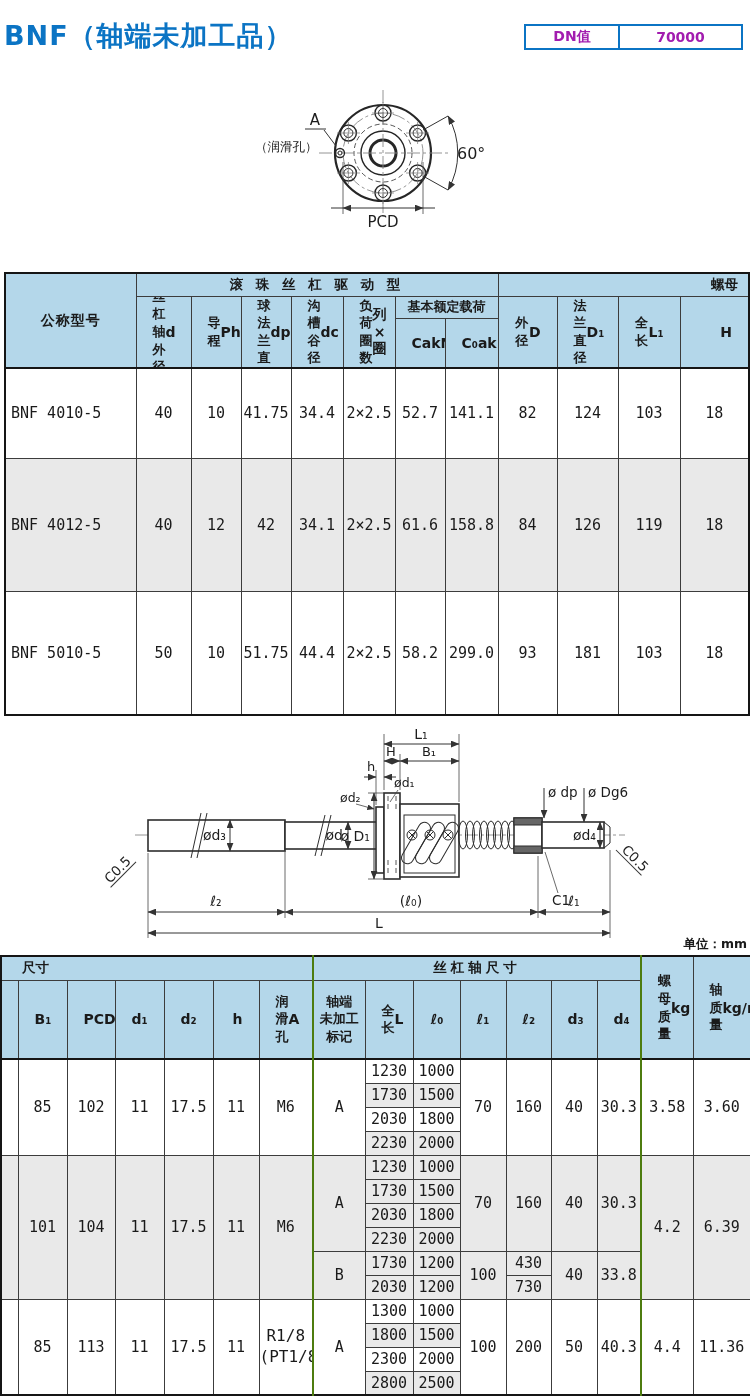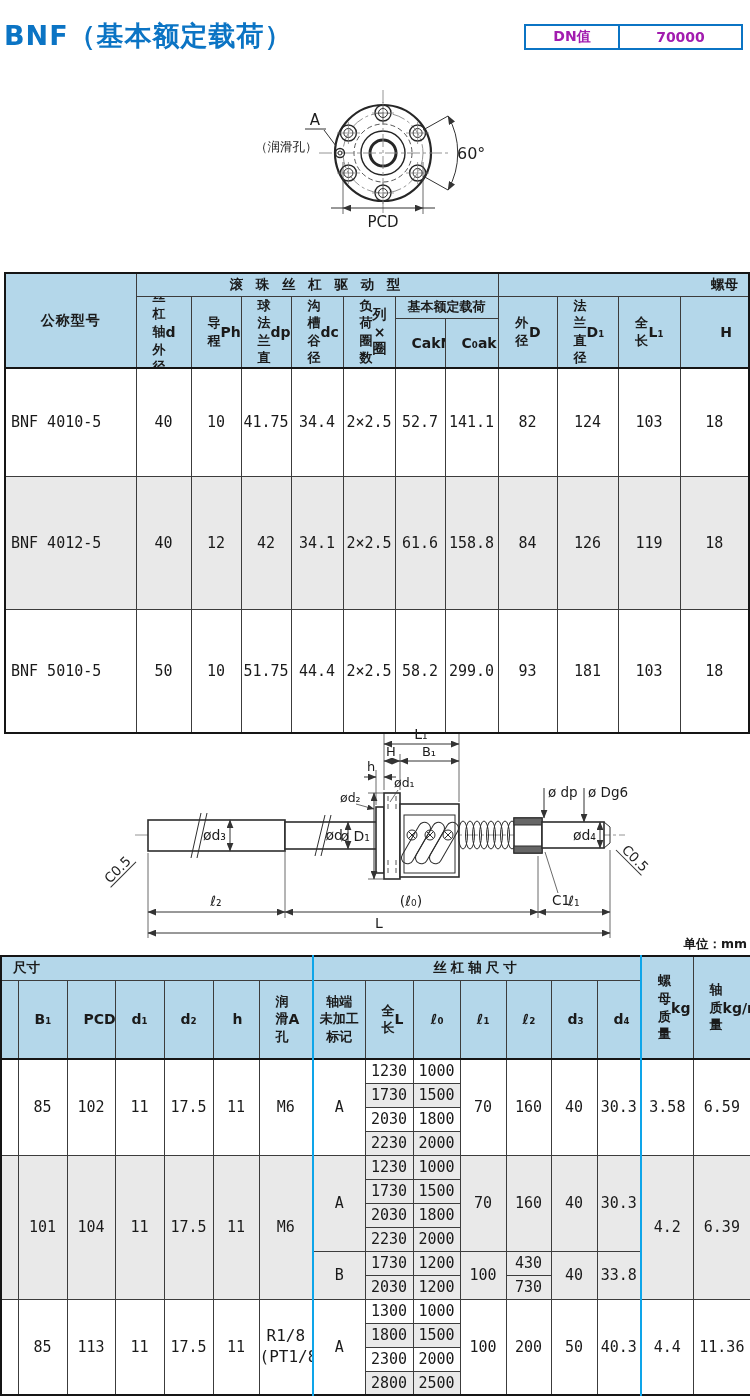--- a/index.html
+++ b/index.html
@@ -23,41 +23,41 @@
   .cl{stroke:#888;stroke-width:.9;stroke-dasharray:13 3 3 3;fill:none}
   .dash{stroke:#444;stroke-width:.9;stroke-dasharray:5 3;fill:none}
 
   
   table{border-collapse:collapse;table-layout:fixed;position:absolute}
   #table1{left:4px;top:272px;width:744px;border:2px solid #151515}
   #table2{left:0;top:955px;width:750px;border:2px solid #151515}
   th,td{border:1px solid #3c3c3c;padding:0;text-align:center;vertical-align:middle;font-weight:normal;overflow:hidden}
   thead th{background:#b4d7ea}
   tbody tr:first-child td{border-top:2px solid #151515}
-  .bl2{border-left:2px solid #0ea5e9}
+  .bl2{border-left:2px solid #4d7c0f}
   .hl{font-size:13px;font-weight:bold;white-space:pre-line;line-height:1.35}
   .hs{font-size:14px;font-weight:bold}
   .vwrap{display:flex;flex-direction:row;justify-content:space-between;align-items:center;padding:4px 16px}
   .h67{height:67px}.h44{height:44px}.h73{height:73px}.h97{height:97px}
-  .grp-left{text-align:left;padding-left:11px;font-size:13.5px;font-weight:bold}
+  .grp-left{text-align:left;padding-left:20px;font-size:13.5px;font-weight:bold}
   .grp-mid{font-size:13.5px;font-weight:bold;letter-spacing:4px}
   .grp-right{text-align:right;padding-right:10px;font-size:13.5px;font-weight:bold}
   .model-head{font-size:14px;font-weight:bold;letter-spacing:1px}
   td.num{font-family:"DejaVu Sans Mono",monospace;font-size:15px}
   td.model{text-align:left;padding-left:5px;font-family:"DejaVu Sans Mono",monospace;font-size:15px}
   tr.gray td{background:#e9e9e9}
   td.w{background:#fff}
   td.g{background:#e9e9e9}
   .pre{white-space:pre-line;line-height:1.3;font-size:16px;font-family:"DejaVu Sans Mono",monospace}
   #unit-note{top:936px;right:3px;font-size:12.5px;font-weight:bold}
 </style>
 </head>
 <body>
 
-<div class="abs" id="page-title">BNF（基本额定载荷）</div>
+<div class="abs" id="page-title">BNF（轴端未加工品）</div>
 <div class="abs" id="dn-box">
   <div class="dn-cell" id="dn-label">DN值</div>
   <div class="dn-cell" id="dn-value">70000</div>
 </div>
 
 <svg class="abs" style="left:235px;top:80px" width="300" height="165" viewBox="0 0 300 165">
   <defs>
     <marker id="arr" viewBox="0 0 10 8" refX="9.5" refY="4" markerWidth="9" markerHeight="7" orient="auto-start-reverse">
       <path d="M0 0 L10 4 L0 8 z" fill="#333"></path>
     </marker>
@@ -225,21 +225,21 @@
         </th>
       <th>
           <div class="vwrap h44">
             <div class="hs">C₀a</div>
             <div class="hs">kN</div>
           </div>
         </th>
     </tr>
   </thead>
   <tbody>
-    <tr style="height:108px">
+    <tr style="height:90px">
       <td class="model">BNF 4010-5</td>
       <td class="num">40</td>
       <td class="num">10</td>
       <td class="num">41.75</td>
       <td class="num">34.4</td>
       <td class="num">2×2.5</td>
       <td class="num">52.7</td>
       <td class="num">141.1</td>
       <td class="num">82</td>
       <td class="num">124</td>
@@ -533,21 +533,21 @@
       <td rowspan="4" class="num">11</td>
       <td rowspan="4" class="num">M6</td>
       <td rowspan="4" class="num bl2">A</td>
       <td class="num w">1230</td>
       <td class="num w">1000</td>
       <td rowspan="4" class="num">70</td>
       <td rowspan="4" class="num">160</td>
       <td rowspan="4" class="num">40</td>
       <td rowspan="4" class="num">30.3</td>
       <td rowspan="4" class="num bl2">3.58</td>
-      <td rowspan="4" class="num">6.59</td>
+      <td rowspan="4" class="num">3.60</td>
     </tr>
     <tr style="height:24px">
       <td class="num g">1730</td>
       <td class="num g">1500</td>
     </tr>
     <tr style="height:24px">
       <td class="num w">2030</td>
       <td class="num w">1800</td>
     </tr>
     <tr style="height:24px">

